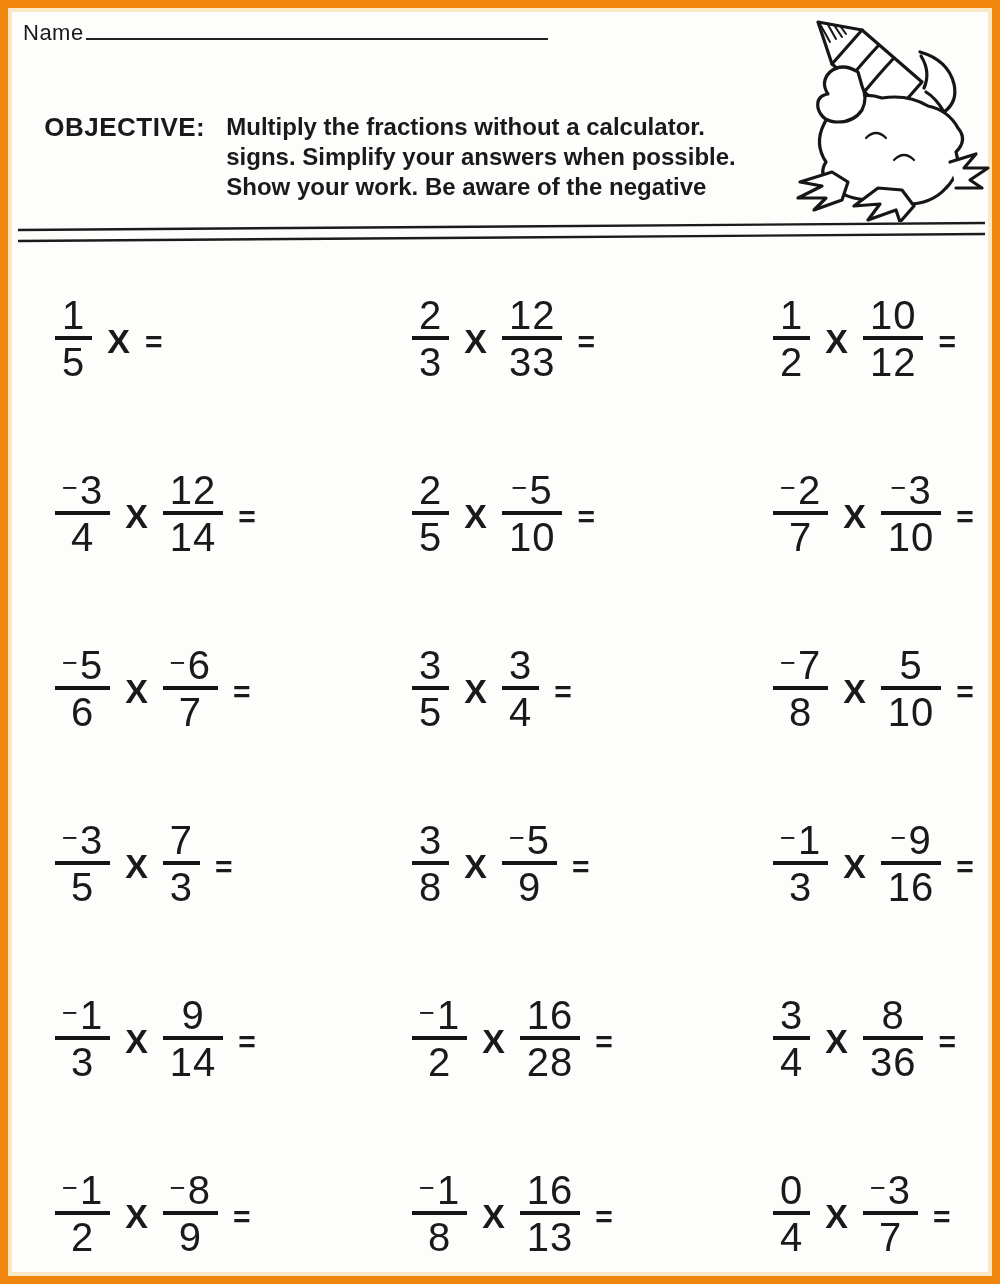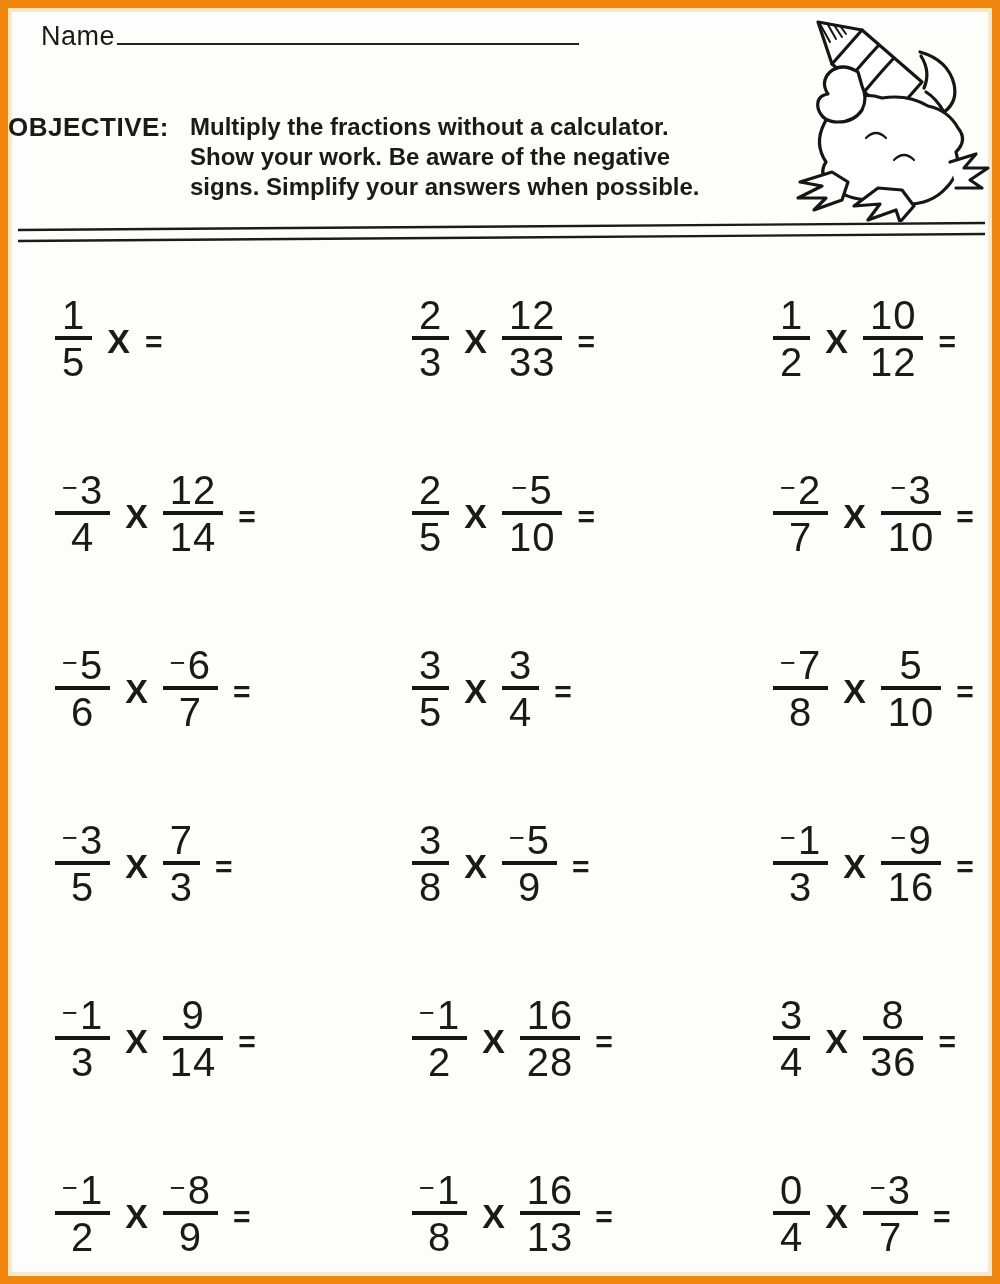--- a/index.html
+++ b/index.html
@@ -8,27 +8,27 @@
     width:1000px; height:1284px;
     box-sizing:border-box;
     background:#fdfdfb;
     border:8px solid #F1870E;
     box-shadow: inset 0 0 0 4px #FCE8C4;
     overflow:hidden;
     font-family:"Liberation Sans", sans-serif;
     color:#1a1a1a;
   }
   
-  .name-row { position:absolute; top:8px; left:33px; font-size:27px; letter-spacing:0.5px; }
+  .name-row { position:absolute; top:8px; left:15px; font-size:22px; letter-spacing:0.5px; }
   .name-line {
     display:inline-block; width:462px; height:1em;
     border-bottom:2.5px solid #222; margin-left:2px;
   }
   
-  .objective { position:absolute; top:104px; left:0; width:740px; display:flex; }
+  .objective { position:absolute; top:104px; left:12px; width:740px; display:flex;justify-content:center; }
   .obj-label { font-weight:bold; font-size:26px; letter-spacing:0.5px; width:182px; flex:0 0 auto; }
   .obj-text { font-size:24px; line-height:30px;font-weight:bold; }
   
   .bird-art { position:absolute; top:2px; left:762px; }
   
   .divider { position:absolute; top:210px; left:2px; }
   
   #problems-grid {
     position:absolute; top:244px; left:0; width:100%;
     display:grid;
@@ -91,22 +91,22 @@
       <path d="M62,162 L30,172 L52,176 L28,188 L56,188 L44,200 L72,190 L78,172 Z"></path>
 
       <path d="M108,178 L84,196 L110,194 L98,210 L126,200 L130,212 L144,196 L132,180 Z"></path>
     </g>
   </svg>
 
   <div class="objective">
     <div class="obj-label">OBJECTIVE:</div>
     <div class="obj-text">
       <div>Multiply the fractions without a calculator.</div>
+      <div>signs. Simplify your answers when possible.</div>
       <div>Show your work. Be aware of the negative</div>
-      <div>signs. Simplify your answers when possible.</div>
     </div>
   </div>
 
   <svg class="divider" width="982" height="30" viewBox="0 0 982 30">
     <line x1="8" y1="12" x2="975" y2="5" stroke="#1b1b1b" stroke-width="2.4"></line>
     <line x1="8" y1="23" x2="975" y2="16" stroke="#1b1b1b" stroke-width="2.4"></line>
   </svg>
 
   <div id="problems-grid">
     <div class="problem">

